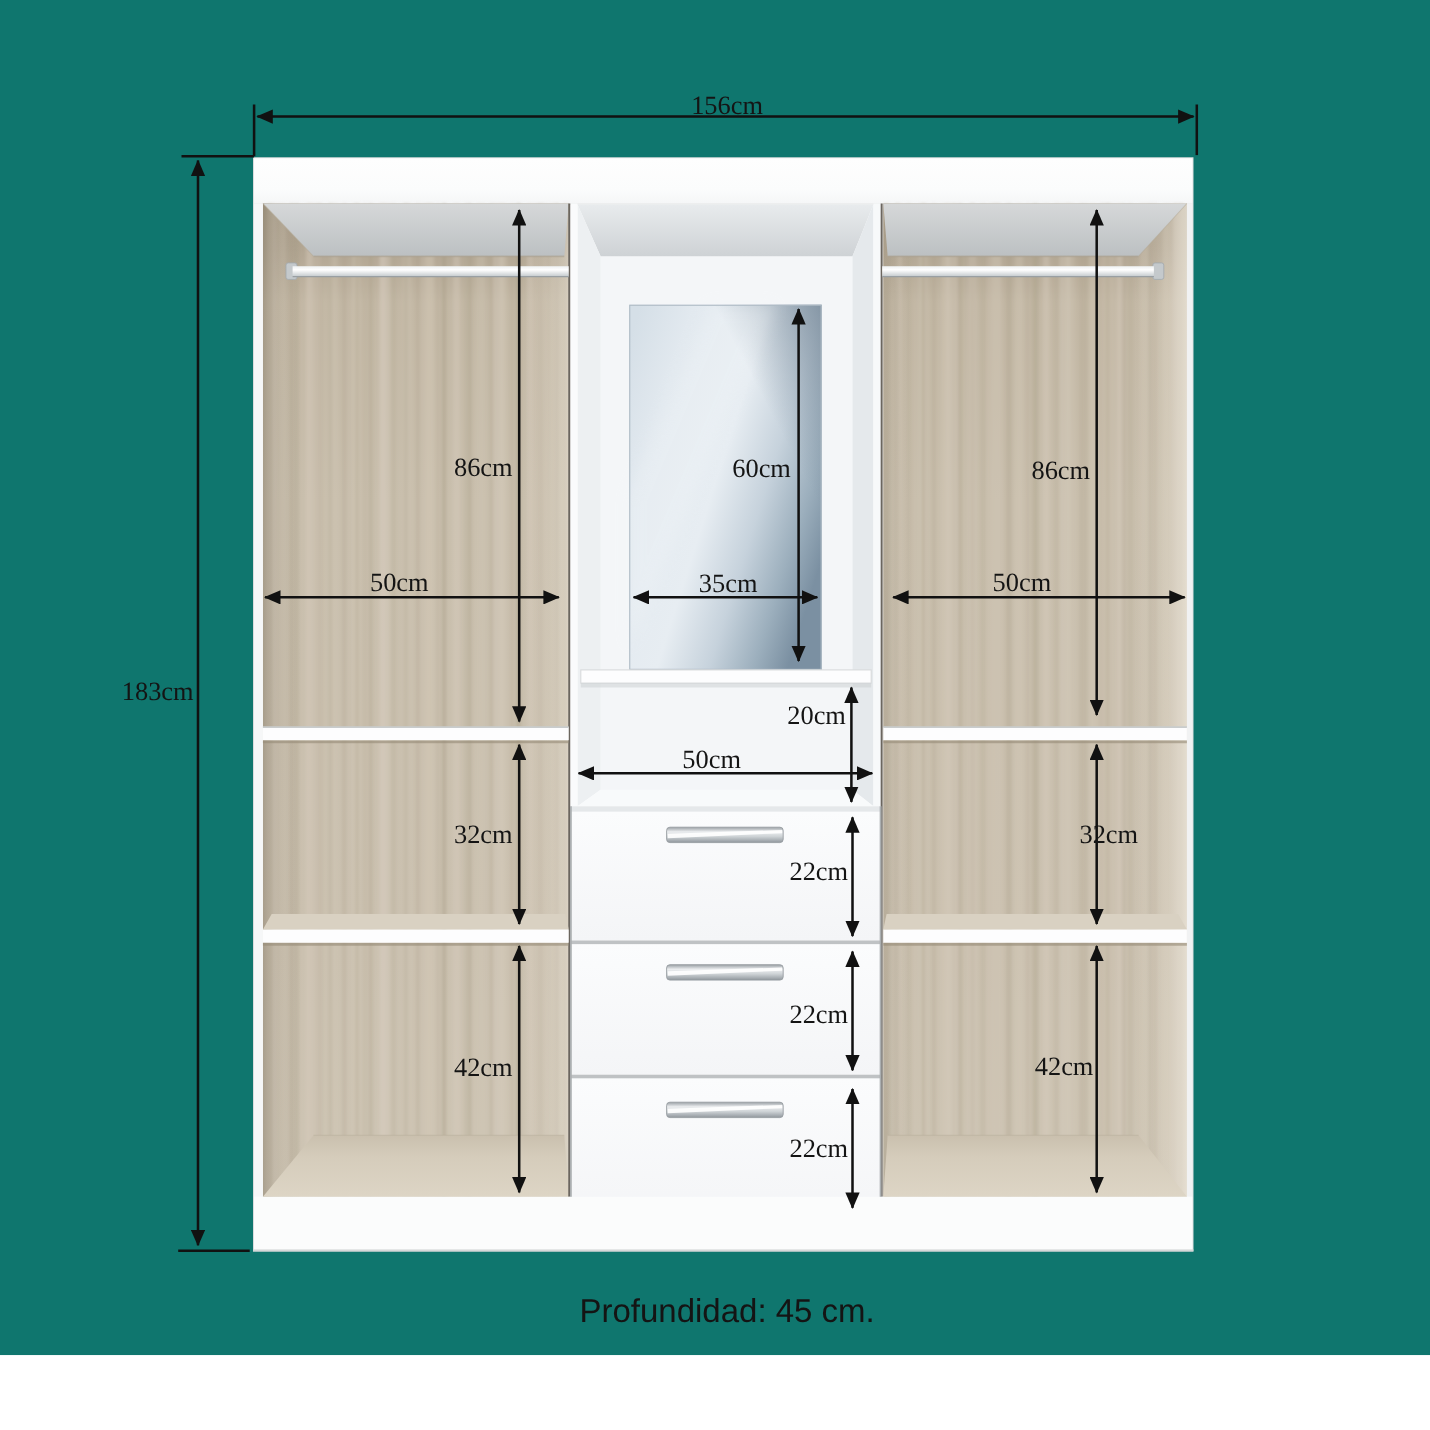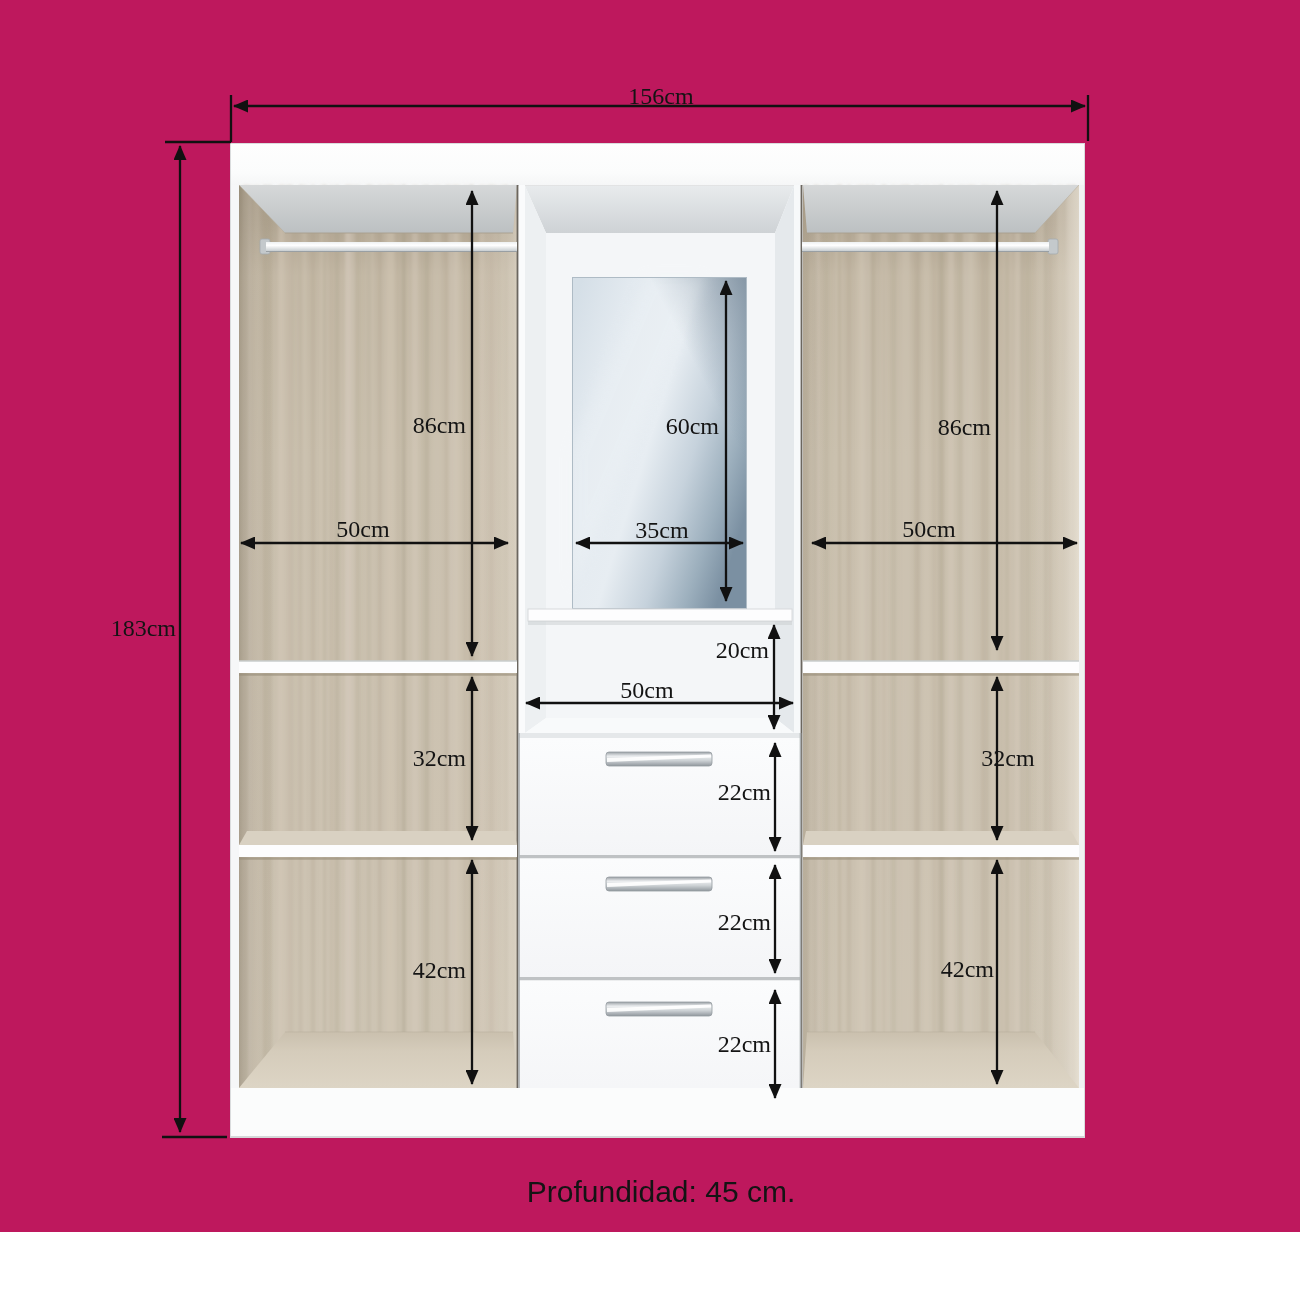--- a/index.html
+++ b/index.html
@@ -1,16 +1,16 @@
 <!DOCTYPE html>
 <html><head>
 <meta charset="utf-8">
 <style>
 html,body{margin:0;padding:0;background:#ffffff;}
-#stage{width:1300px;height:1232px;position:relative;background:#be185d;}
+#stage{width:1300px;height:1232px;position:relative;background:#0f766e;}
 svg{display:block;}
 text{font-family:"Liberation Serif",serif;fill:#141414;}
 .sans{font-family:"Liberation Sans",sans-serif;}
 </style>
 </head>
 <body>
 <div id="stage">
 <svg width="1300" height="1300" viewBox="0 0 1300 1300">
 <defs>
 <linearGradient id="woodbase" x1="0" y1="0" x2="0" y2="1">

